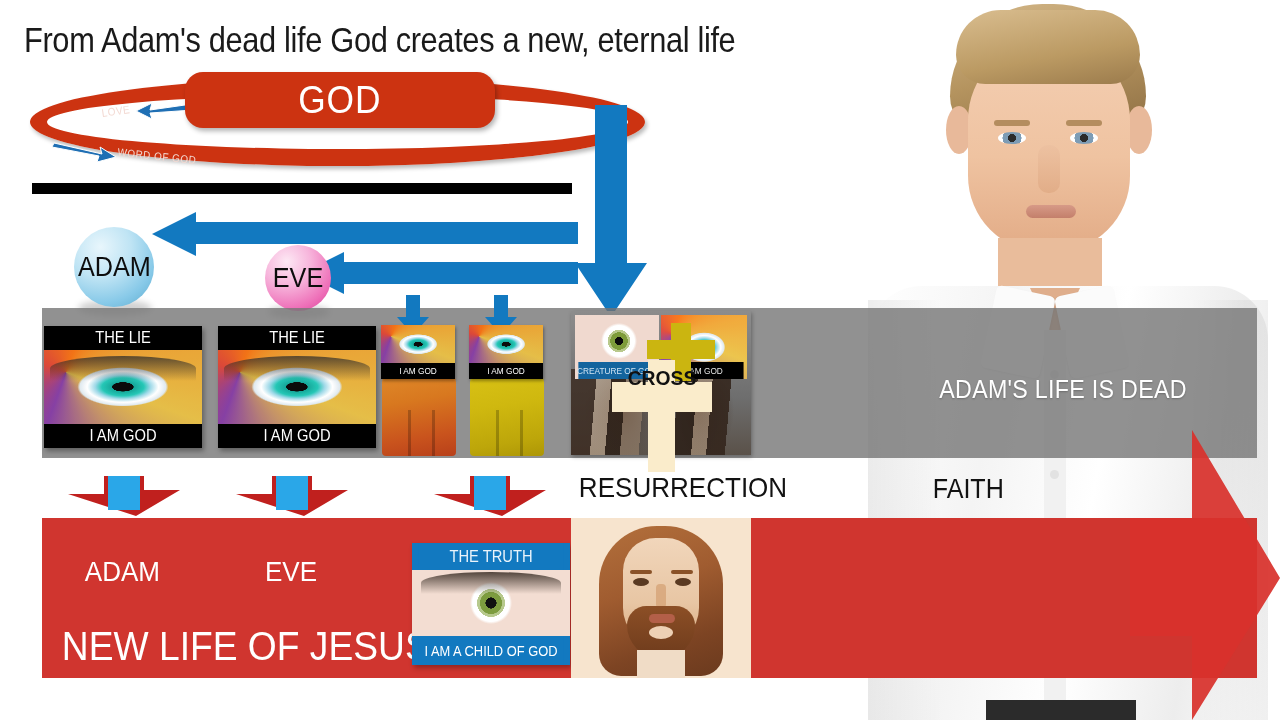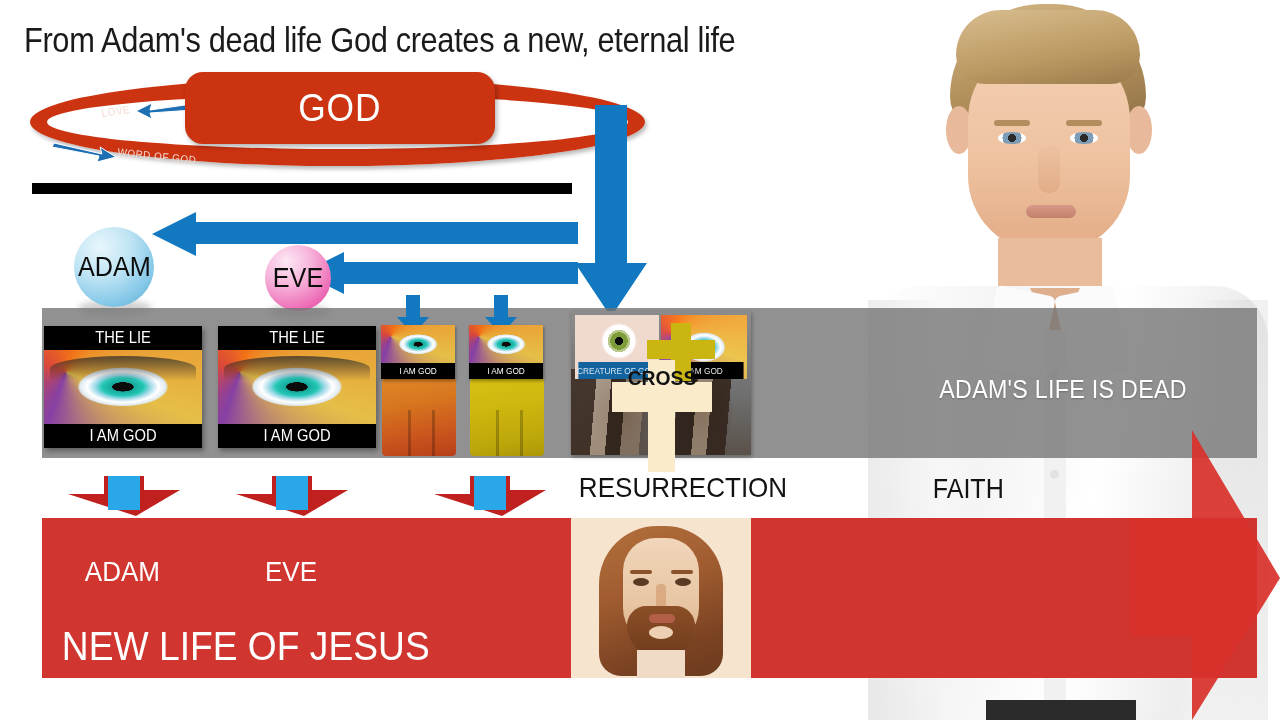--- a/index.html
+++ b/index.html
@@ -22,21 +22,21 @@
 
   
   .ring-wrap{position:absolute;left:30px;top:78px;width:620px;height:100px;}
   .ring{
     position:absolute;left:0;top:0;width:615px;height:88px;
     border:17px solid #cc3311;border-radius:50%;
     box-sizing:border-box;
     box-shadow:2px 3px 4px rgba(0,0,0,.28);
   }
   .god-box{
-    position:absolute;left:155px;top:-6px;width:310px;height:72px;
+    position:absolute;left:155px;top:-6px;width:310px;height:56px;
     background:#cc3311;border-radius:18px;
     box-shadow:2px 3px 5px rgba(0,0,0,.3);
     display:flex;align-items:center;justify-content:center;
   }
   .god-box span{
     color:#fff;font-size:38px;letter-spacing:1px;
     transform:scaleX(.93);
   }
   .ring-label{
     position:absolute;color:#f3d9d2;font-size:11px;letter-spacing:.6px;
@@ -455,20 +455,27 @@
   </svg>
 
   <div class="resurrection">RESURRECTION</div>
   <div class="faith">FAITH</div>
 
   <div class="red-band"></div>
   <div class="lbl-adam2">ADAM</div>
   <div class="lbl-eve2">EVE</div>
   <div class="newlife">NEW LIFE OF JESUS</div>
 
+  <div class="truth-tile">
+    <div class="truth-cap">THE TRUTH</div>
+    <div class="truth-eye">
+      <div class="truth-lash"></div>
+    </div>
+    <div class="truth-foot">I AM A CHILD OF GOD</div>
+  </div>
 
   <div class="jesus-panel">
     <div class="j-hair"></div>
     <div class="j-face"></div>
     <div class="j-browL"></div>
     <div class="j-browR"></div>
     <div class="j-eyeL"></div>
     <div class="j-eyeR"></div>
     <div class="j-nose"></div>
     <div class="j-beard"></div>

